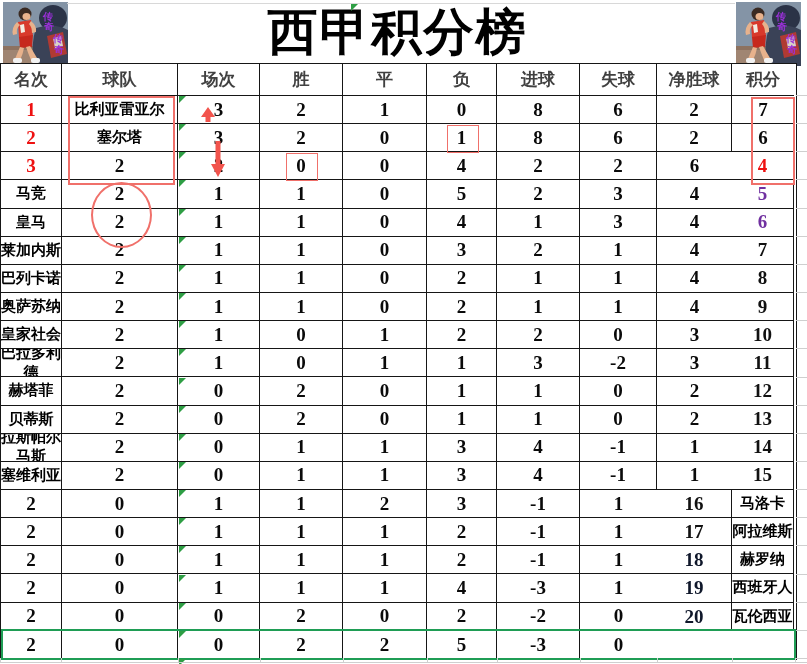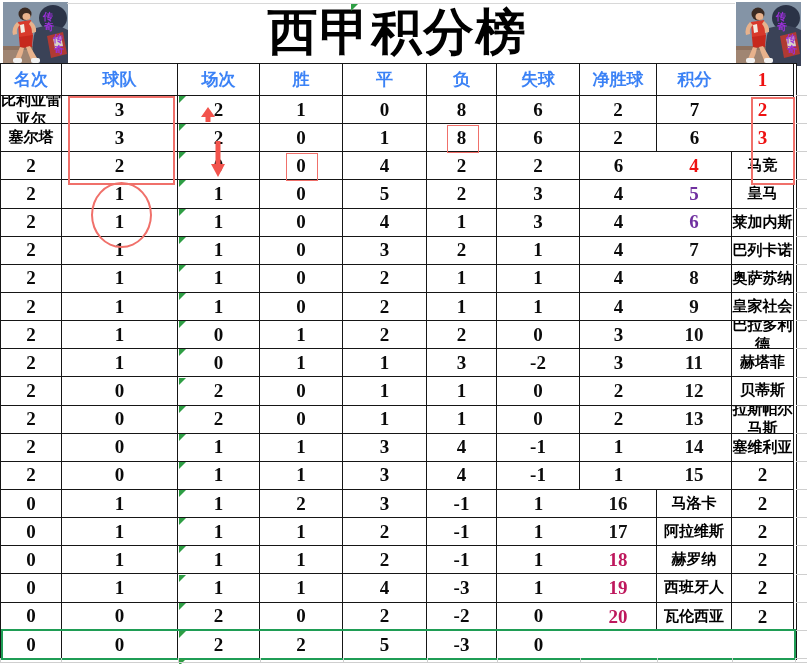--- a/index.html
+++ b/index.html
@@ -14,27 +14,27 @@
   .corner-img.right{left:736px;}
   .top-hairline{position:absolute;left:67px;top:3px;width:668px;height:1px;background:#d8d8d8;}
   
   .table{position:absolute;left:0;top:63px;width:795px;border:1px solid #161616;
          display:grid;grid-template-columns:61px 116px 82px 83px 84px 70px 83px 77px 75px 62px;
          grid-template-rows:32px repeat(20,28.15px);background:#fff;}
   .cell{border-right:1px solid #161616;border-bottom:1px solid #161616;display:flex;
         align-items:center;justify-content:center;overflow:hidden;}
   .cell.last{border-right:none;text-align:center;}
   .cell.botrow{border-bottom:none;}
-  .hdr{font-weight:700;font-size:17px;color:#3b82f6;}
+  .hdr{font-weight:700;font-size:17px;color:#404040;}
   .num{font-family:"Liberation Serif","DejaVu Serif",serif;font-weight:700;font-size:19px;color:#0a0a0a;}
   .rank{font-family:"Liberation Serif","DejaVu Serif",serif;font-weight:700;font-size:19px;}
   .rank.red{color:#ee1111;}
   .rank.purple{color:#7030a0;}
   .rank.black{color:#111;}
-  .rank.green{color:#be185d;}
+  .rank.green{color:#0f172a;}
   .team{font-weight:700;font-size:15px;color:#000;text-align:center;}
   
   .ann{position:absolute;pointer-events:none;}
   .redbox{border:2px solid #f0706a;}
   .redbox.thin{border-width:1px;}
   .redellipse{border:2px solid #f0706a;border-radius:50%;}
   .err-tri{position:absolute;width:0;height:0;border-top:7px solid #2e9e44;border-right:7px solid transparent;}
   .selrow{position:absolute;border:2px solid #1f9d55;}
   .stub{position:absolute;background:#cfcfcf;}
 </style>
@@ -100,20 +100,21 @@
 
   <div class="title">西甲积分榜</div>
 
   <div class="table">
     <div class="cell hdr">名次</div>
     <div class="cell hdr">球队</div>
     <div class="cell hdr">场次</div>
     <div class="cell hdr">胜</div>
     <div class="cell hdr">平</div>
     <div class="cell hdr">负</div>
+    <div class="cell hdr">进球</div>
     <div class="cell hdr">失球</div>
     <div class="cell hdr">净胜球</div>
     <div class="cell hdr last">积分</div>
 
   <div class="cell rank red">1</div>
       <div class="cell team">比利亚雷亚尔</div>
       <div class="cell num">3</div>
       <div class="cell num">2</div>
       <div class="cell num">1</div>
       <div class="cell num">0</div>

